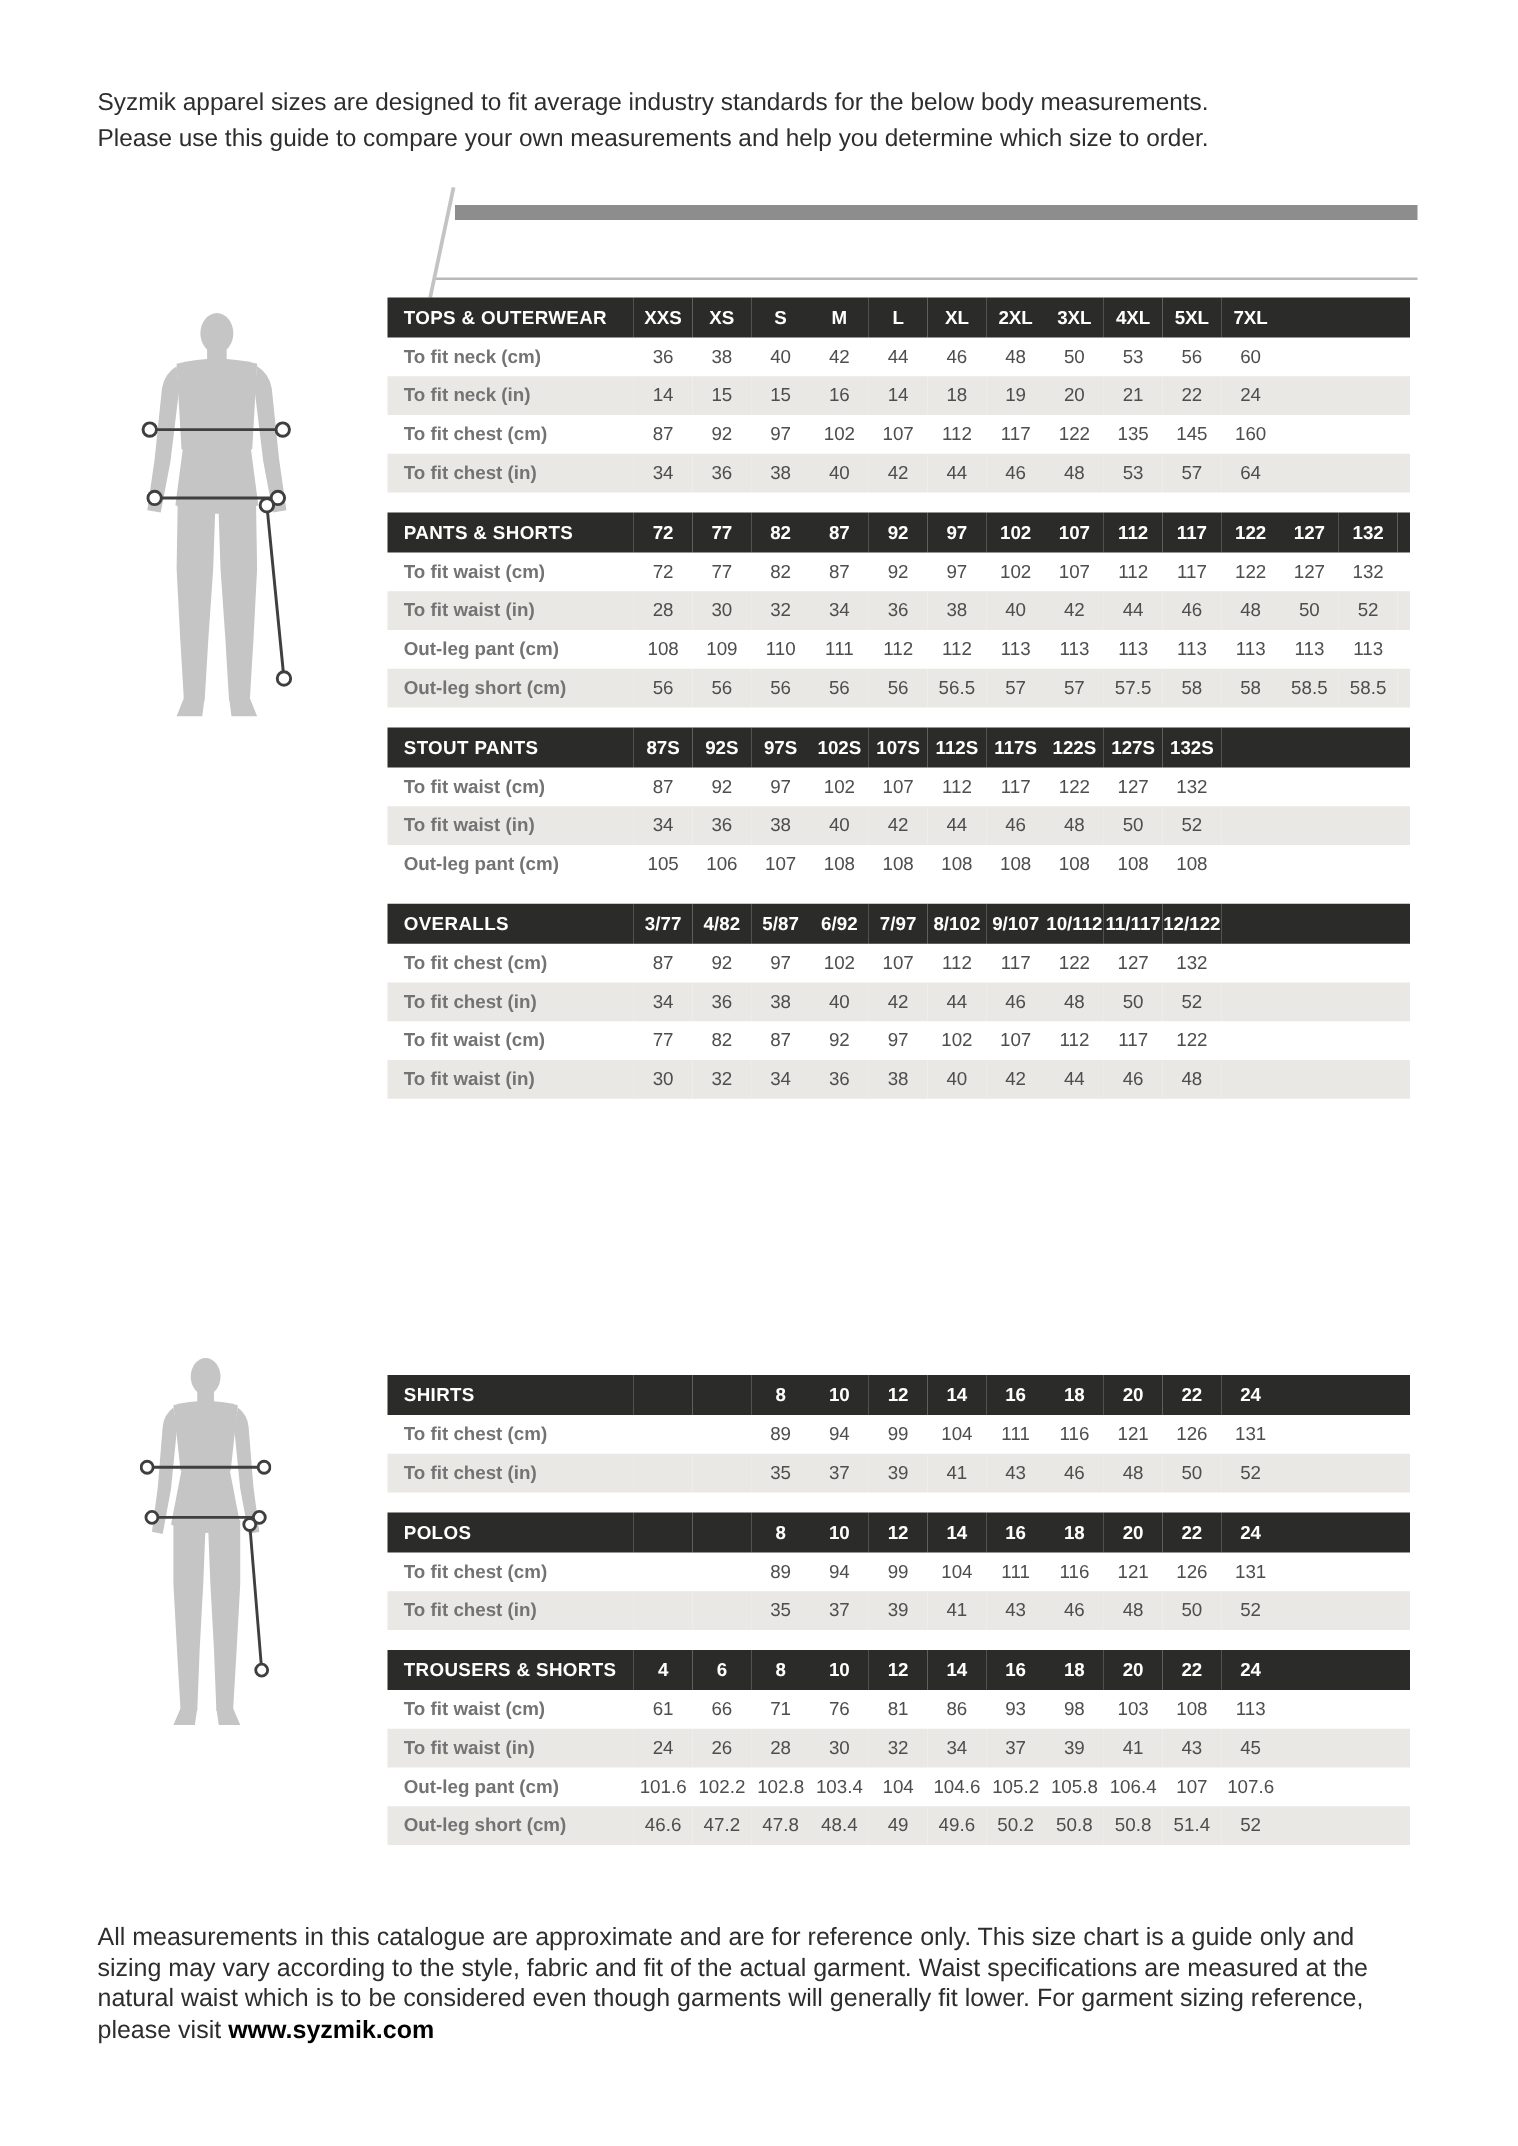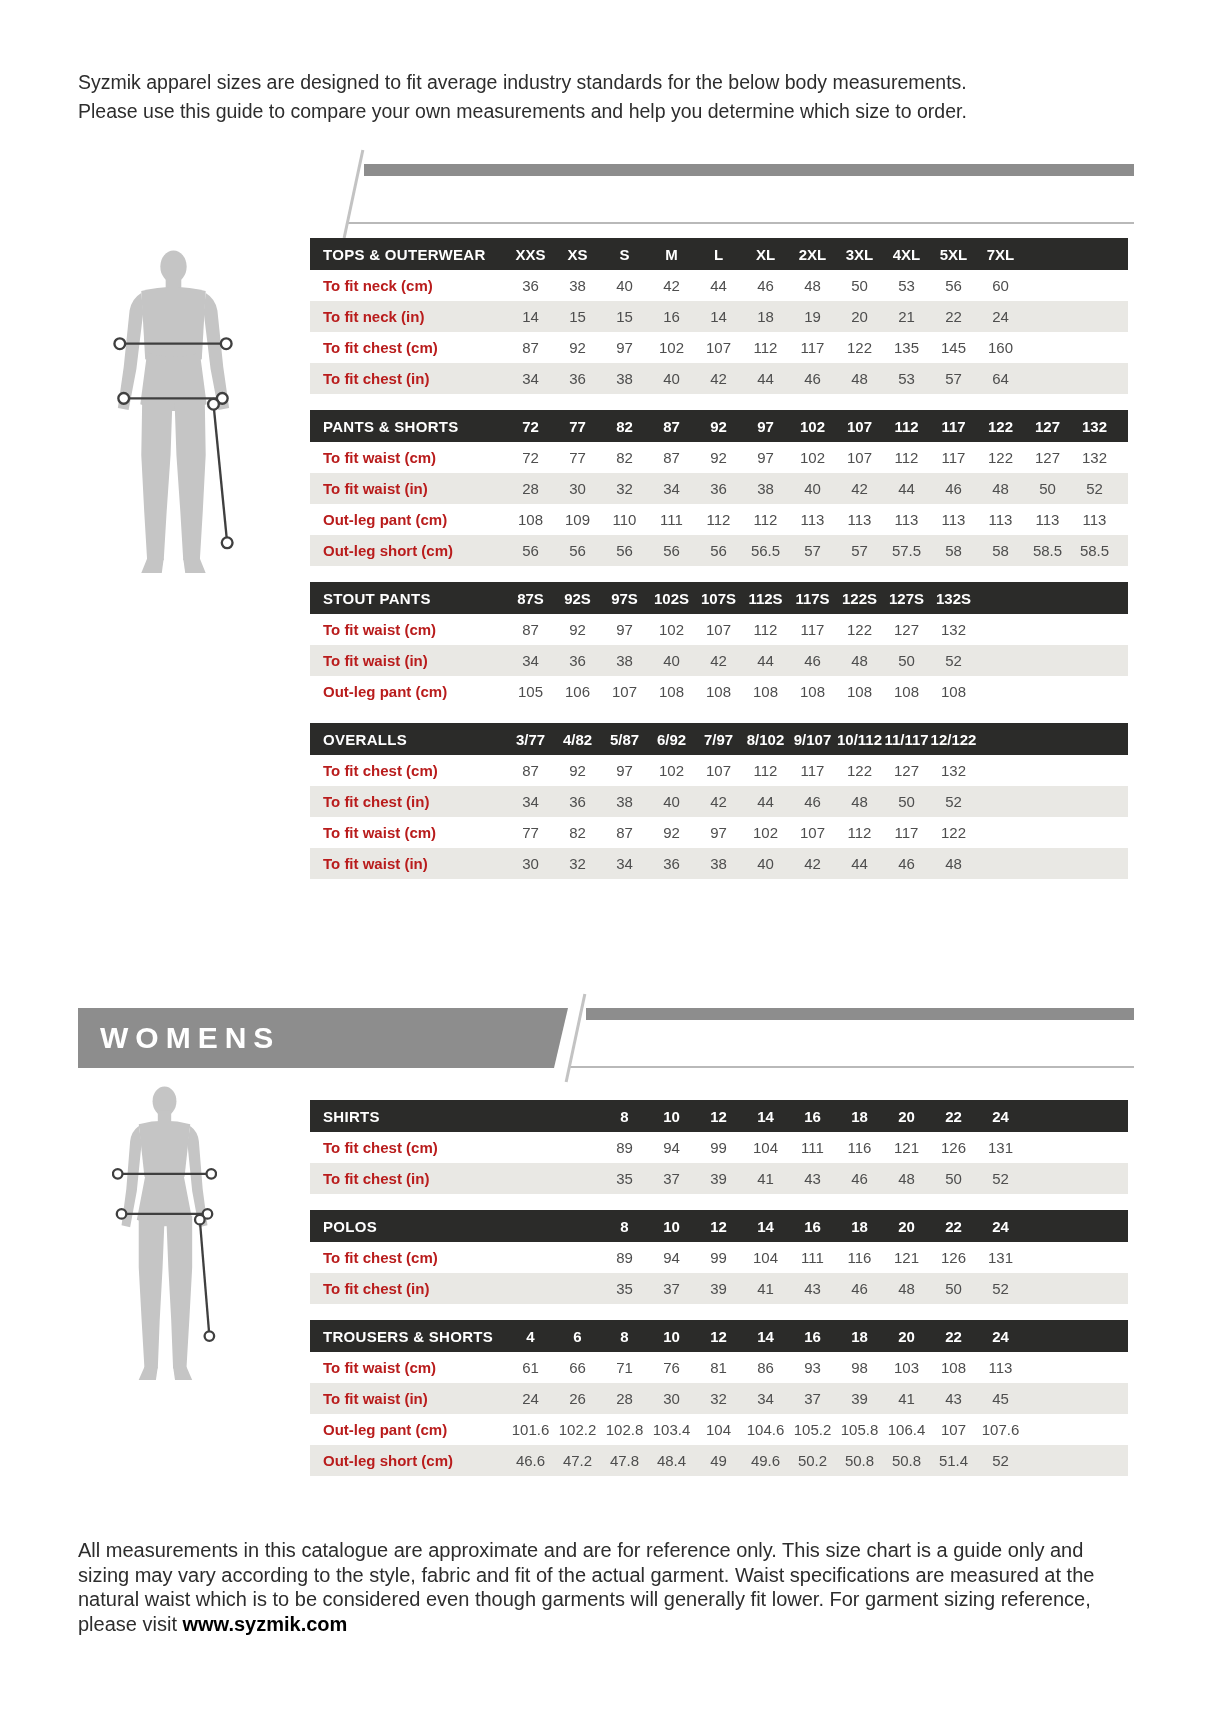--- a/index.html
+++ b/index.html
@@ -53,21 +53,21 @@
   .size-table col.col-label { width:197px; }
   .size-table col.col-val   { width:47px; }
   .size-table thead th {
     background:var(--header-bar,#2b2b29); color:#fff; height:32px;
     font-size:15px; font-weight:bold; text-align:center; padding:0;
   }
   .size-table th.t-title { text-align:left; padding-left:13px; letter-spacing:0.3px; white-space:nowrap; }
   .size-table tbody tr { height:31px; }
   .size-table tbody tr:nth-child(even) { background:var(--row-stripe,#e9e8e4); }
   .size-table td { font-size:15px; color:#4e4e4e; text-align:center; padding:0; white-space:nowrap; }
-  .size-table td.r-label { text-align:left; padding-left:13px; color:#b91c1c; font-weight:bold; }
+  .size-table td.r-label { text-align:left; padding-left:13px; color:#737373; font-weight:bold; }
   
   .footer {
     position:absolute; left:78px; top:1538px; width:1040px; margin:0;
     font-size:20px; line-height:24.5px; color:#2d2d2d;
   }
   .footer strong { color:#000; }
 </style>
 </head>
 <body>
 
@@ -476,28 +476,20 @@
               <td>44</td>
               <td>46</td>
               <td>48</td>
               <td></td>
             </tr>
           </tbody>
         </table>
       </div>
   </div>
 
-  <div class="section-banner" id="womens-banner">
-    <div class="banner-topbar"></div>
-    <div class="banner-underline"></div>
-    <div class="banner-ribbon">
-      <span class="banner-label">WOMENS</span>
-    </div>
-    <div class="banner-slash"></div>
-  </div>
 
   <div class="section-body" id="womens-body">
     <svg class="figure" id="womens-figure" viewBox="0 0 110 320" xmlns="http://www.w3.org/2000/svg">
       <g fill="#c5c5c5">
         <ellipse cx="55" cy="16" rx="12.5" ry="15.5"></ellipse>
         <rect x="48" y="26" width="14" height="12"></rect>
         <path d="M28,40 Q55,33 82,40 L76,95 Q55,101 34,95 Z"></path>
         <path d="M36,88 Q55,96 74,88 L84,140 Q55,154 26,140 Z"></path>
         <path d="M28,42 Q20,48 19,58 L15,108 L10,146 L19,148 L26,110 L31,60 Z"></path>
         <path d="M82,42 Q90,48 91,58 L95,108 L100,146 L91,148 L84,110 L79,60 Z"></path>

